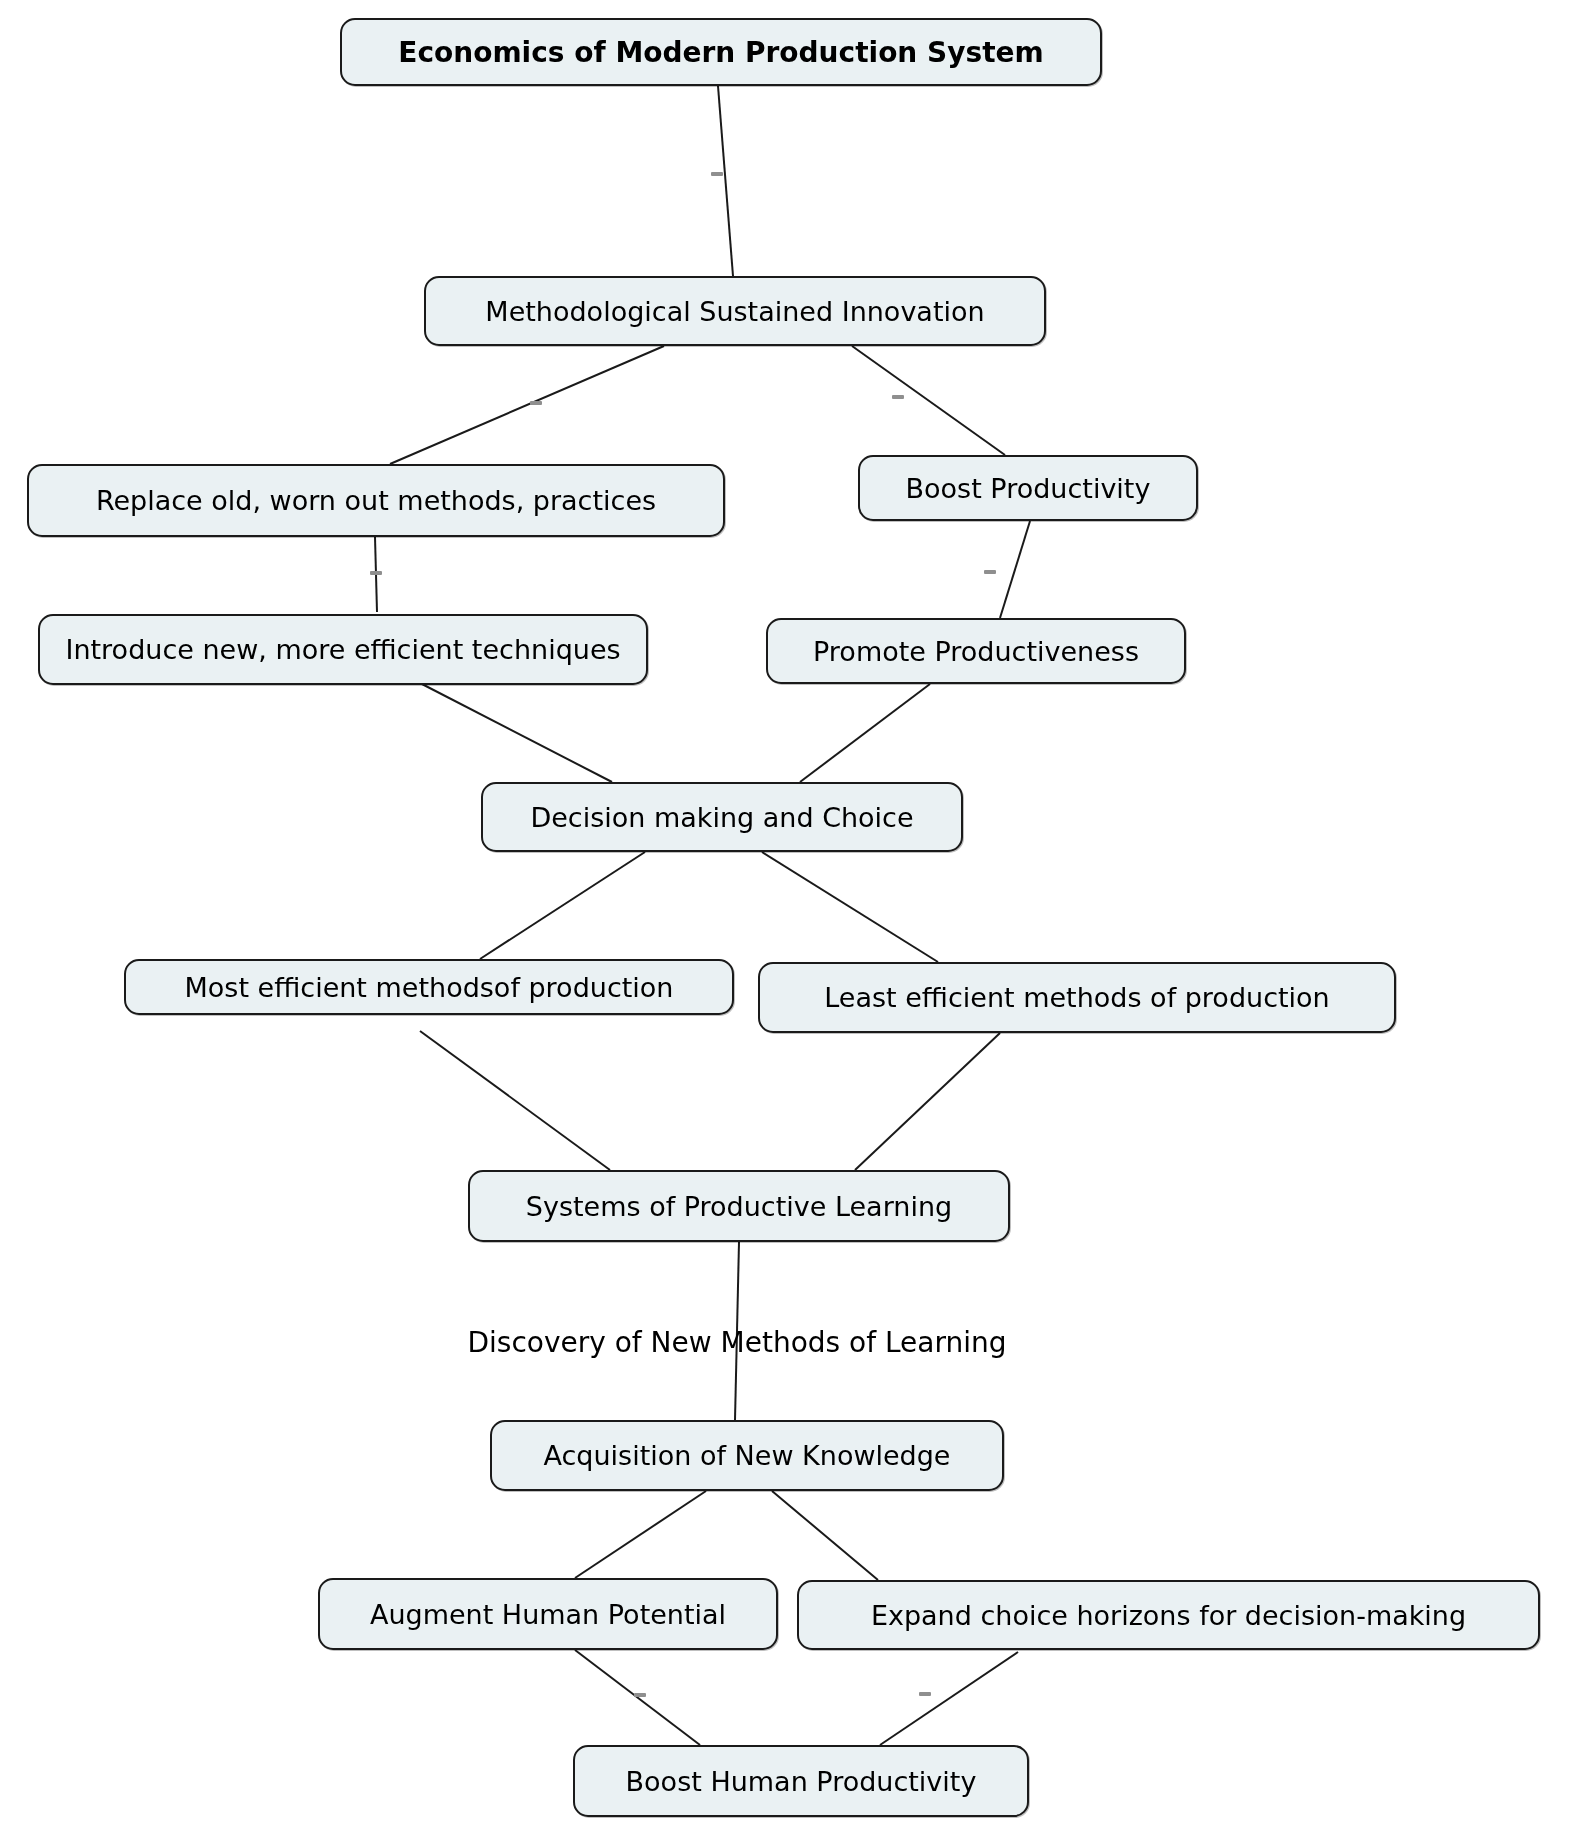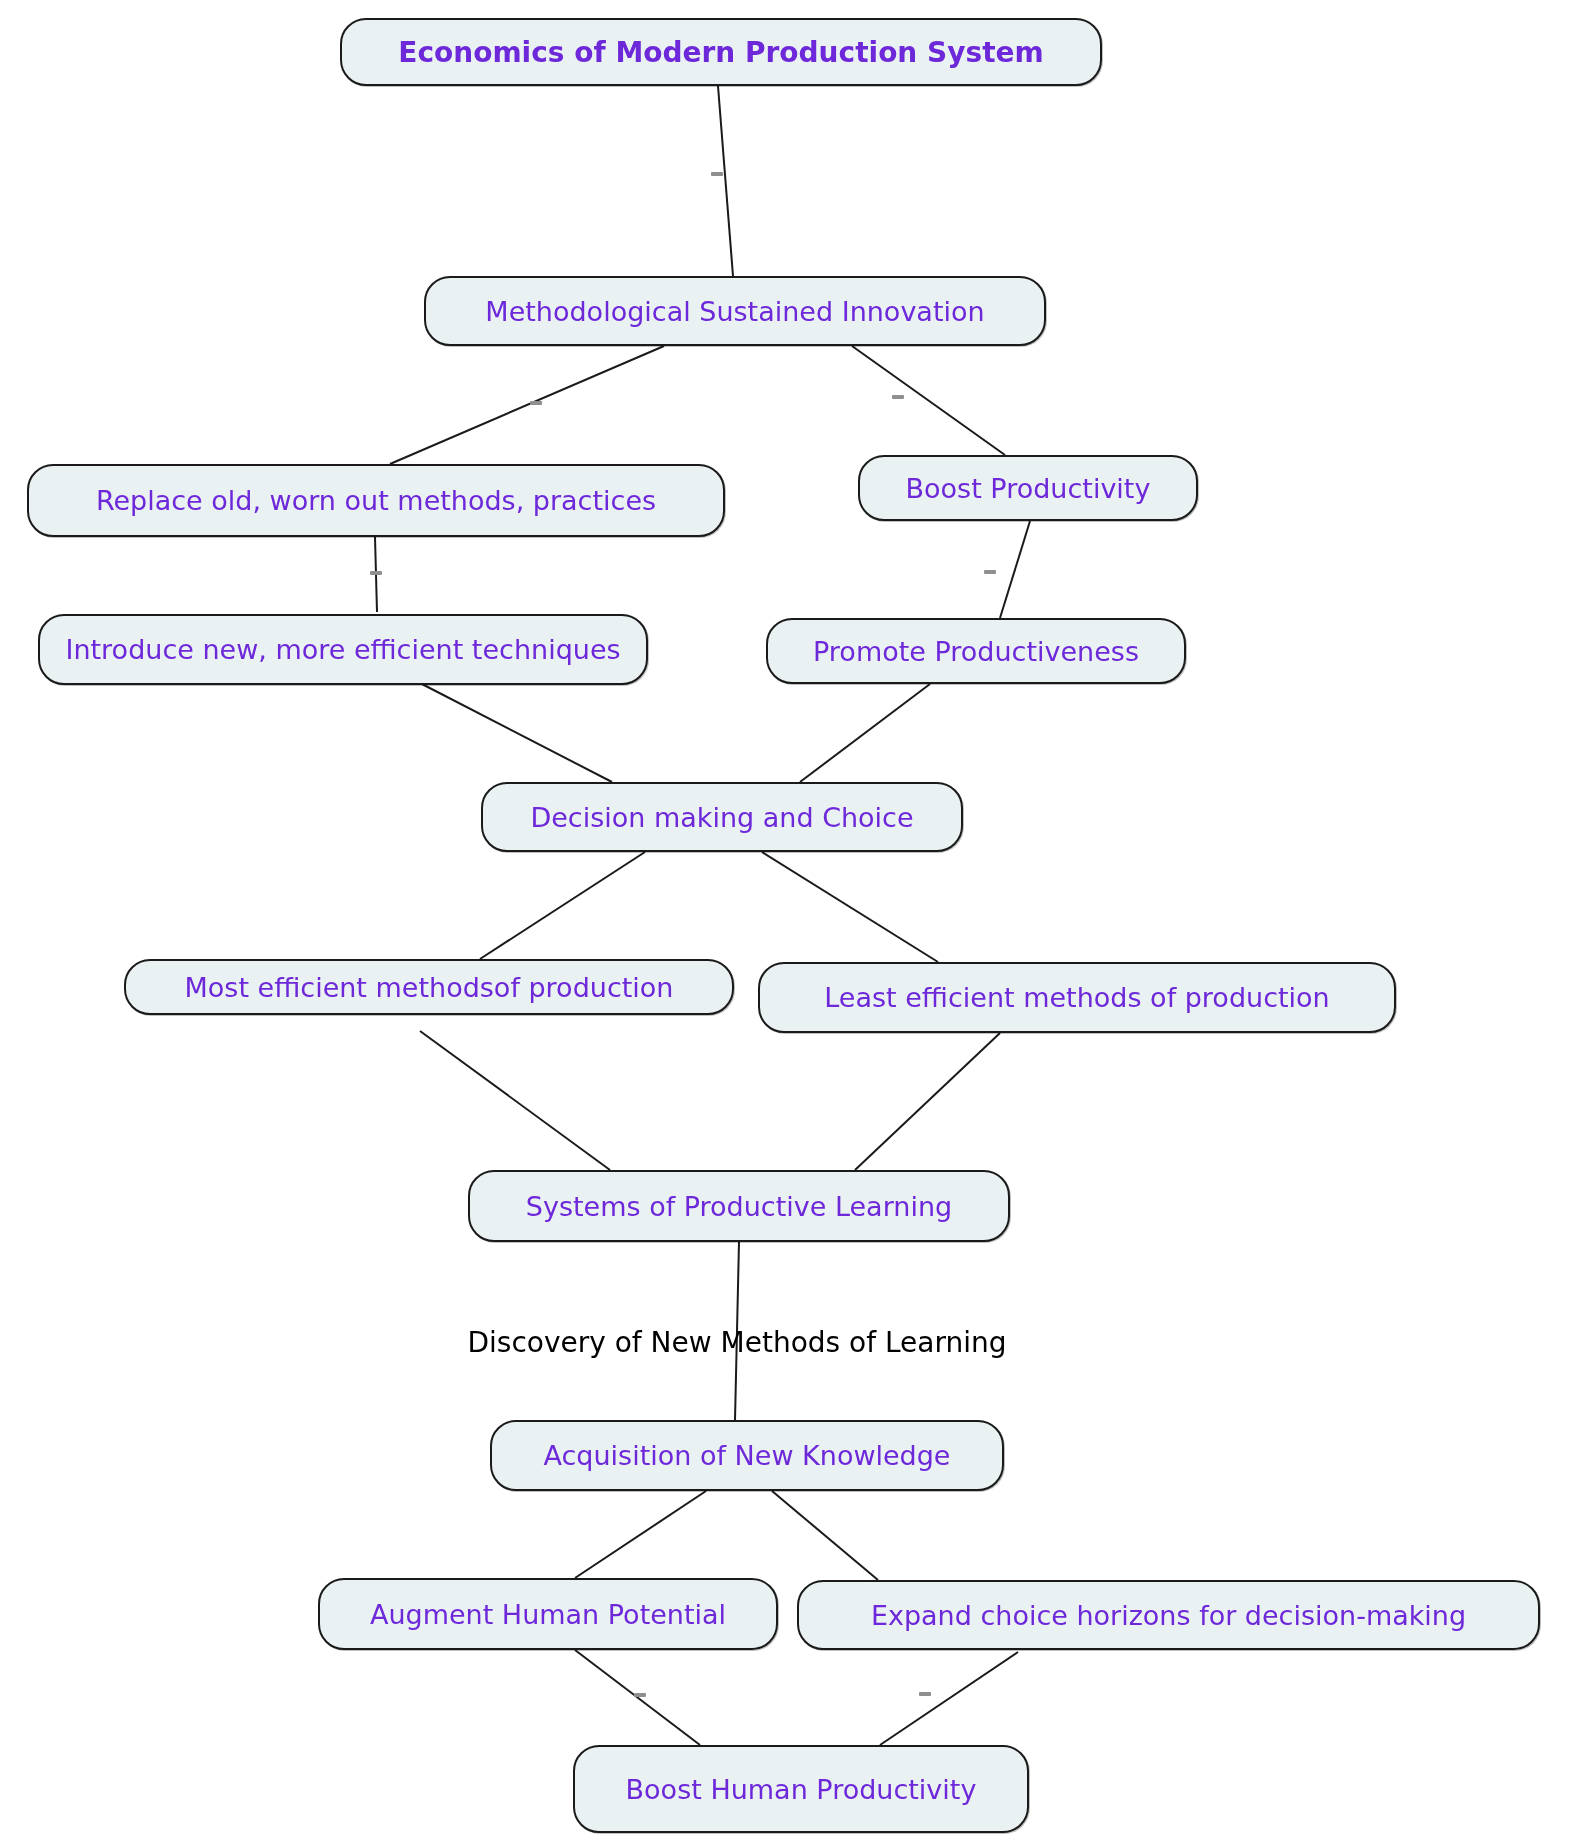--- a/index.html
+++ b/index.html
@@ -18,26 +18,26 @@
   #edges {
     position: absolute;
     left: 0;
     top: 0;
   }
   .node {
     position: absolute;
     box-sizing: border-box;
     background: #eaf1f3;
     border: 2px solid #1a1a1a;
-    border-radius: 26px;
+    border-radius: 15px;
     display: flex;
     align-items: center;
     justify-content: center;
     font-size: 27px;
-    color: #6d28d9;
+    color: #000000;
     white-space: nowrap;
     box-shadow: 1px 1px 0 rgba(0,0,0,0.25);
   }
   .node.title {
     font-weight: bold;
     font-size: 28px;
   }
   .edge-label {
     position: absolute;
     font-size: 28px;
@@ -128,17 +128,17 @@
   </div>
 
   <div class="node" style="left:318px; top:1578px; width:460px; height:72px;">
     <span>Augment Human Potential</span>
   </div>
 
   <div class="node" style="left:797px; top:1580px; width:743px; height:70px;">
     <span>Expand choice horizons for decision-making</span>
   </div>
 
-  <div class="node" style="left:573px; top:1745px; width:456px; height:88px;">
+  <div class="node" style="left:573px; top:1745px; width:456px; height:72px;">
     <span>Boost Human Productivity</span>
   </div>
 
 </div>
 
 </body></html>

